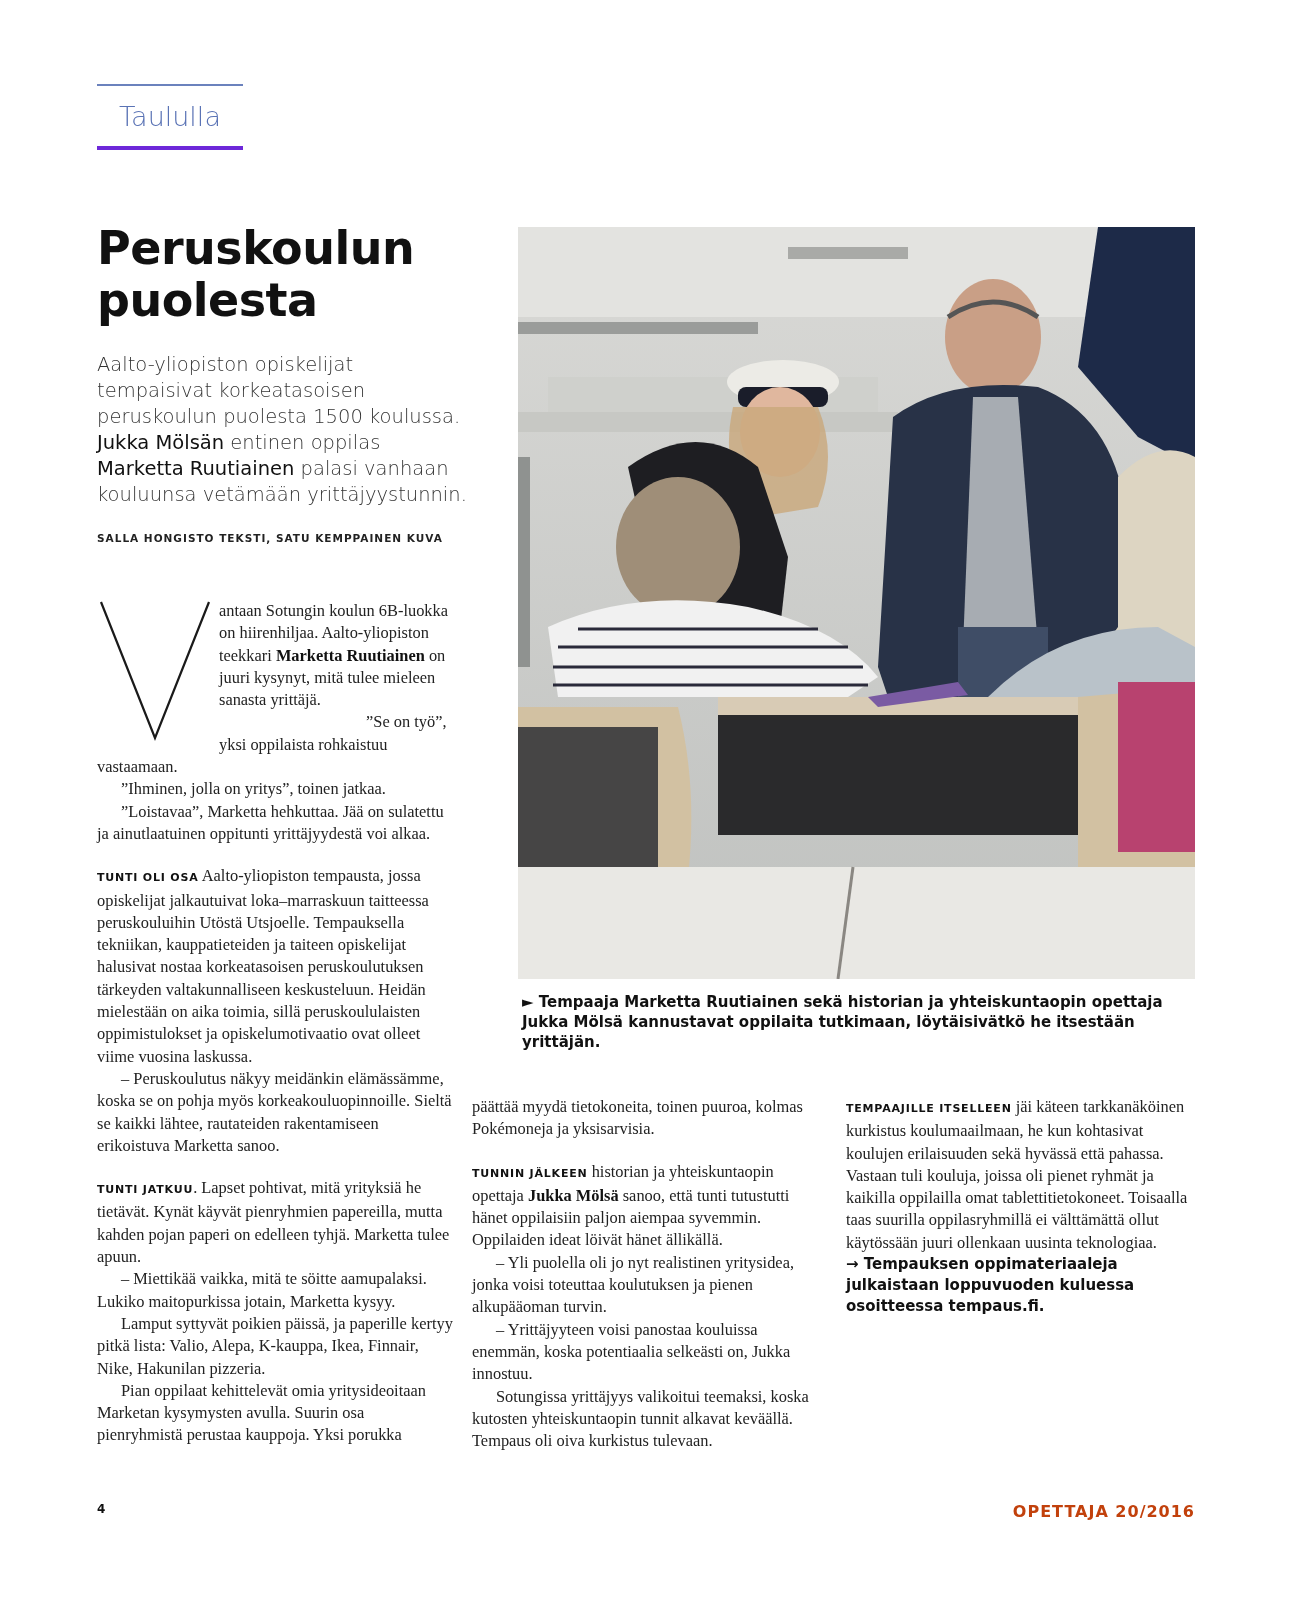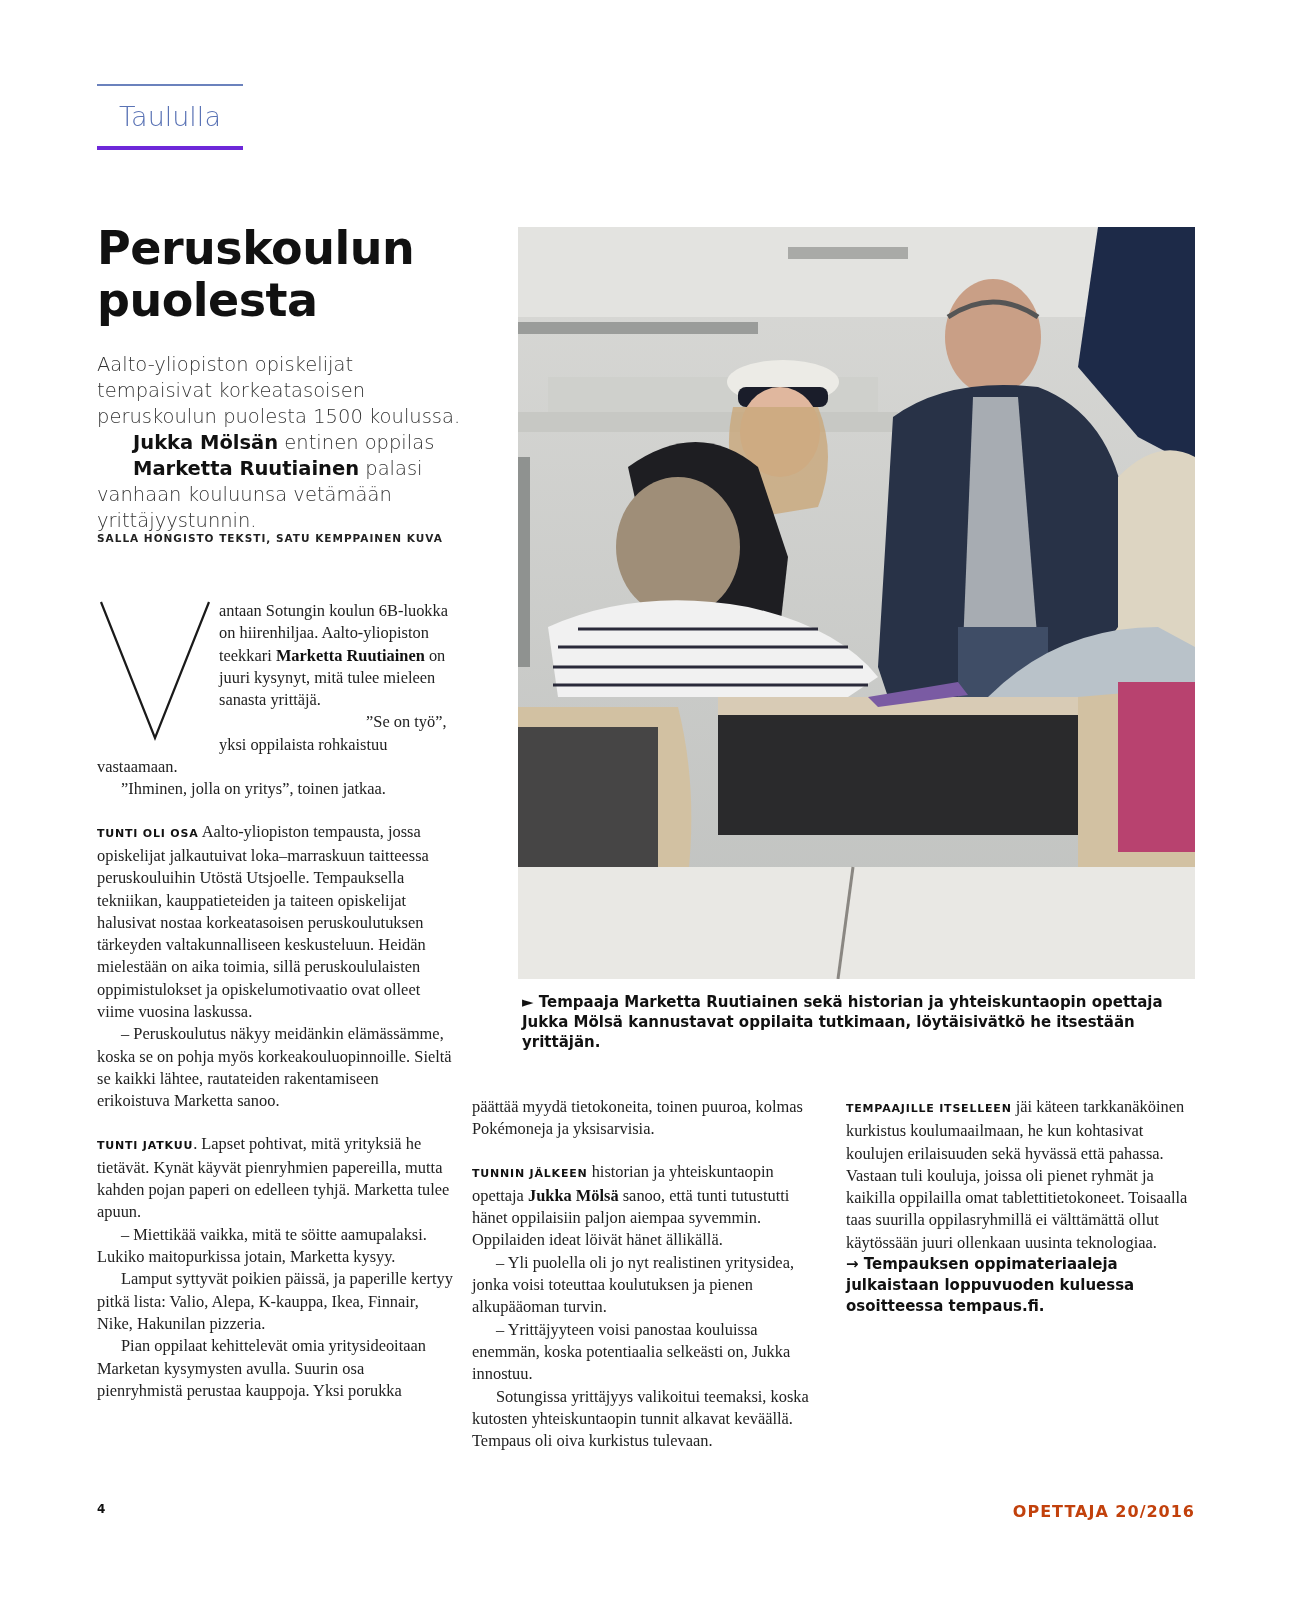--- a/index.html
+++ b/index.html
@@ -8,21 +8,21 @@
     .section-tag { position: absolute; left: 97px; top: 84px; width: 146px; height: 66px;
       border-top: 2px solid #6b82bd; border-bottom: 4px solid #6d28d9; box-sizing: border-box; }
     .section-tag span { display: block; text-align: center; line-height: 62px; font-size: 27px; color: #5a73b5;
       font-family: "DejaVu Sans", sans-serif; font-weight: 300; }
 
     .headline { position: absolute; left: 97px; top: 222px; width: 380px; margin: 0;
       font-family: "DejaVu Sans", sans-serif; font-weight: bold; font-size: 46px; line-height: 52px; color: #111; letter-spacing: -0.5px; }
 
     .lead { position: absolute; left: 97px; top: 352px; width: 372px; margin: 0;
       font-family: "DejaVu Sans", sans-serif; font-weight: 300; font-size: 19.5px; line-height: 26px; color: #333; }
-    .lead b { color: #111; font-weight: bold; margin-left: 36px; }
+    .lead b { color: #111; font-weight: normal; }
 
     .byline { position: absolute; left: 97px; top: 532px; width: 372px; margin: 0;
       font-family: "DejaVu Sans", sans-serif; font-weight: bold; font-size: 10.5px; letter-spacing: 1px; color: #222; }
 
     .col { position: absolute; font-family: "Liberation Serif", "DejaVu Serif", serif; font-size: 16.4px; line-height: 22.3px; color: #222; }
     .col p { margin: 0; }
     .col .ind { text-indent: 24px; }
     .col .gap { height: 22px; }
     .kicker { font-family: "DejaVu Sans", sans-serif; font-weight: bold; font-size: 11px; letter-spacing: 0.8px; color: #111; }
     .col b { font-weight: bold; color: #111; }
@@ -64,20 +64,21 @@
     <div class="dropcap">
       <svg viewBox="0 0 118 145">
         <polyline points="4,4 58,140 112,4" fill="none" stroke="#1a1a1a" stroke-width="2.2"></polyline>
       </svg>
     </div>
     <p><span>antaan Sotungin koulun 6B-luokka on hiirenhiljaa. Aalto-yliopiston teekkari </span><b>Marketta Ruutiainen</b><span> on juuri kysynyt, mitä tulee mieleen sanasta yrittäjä.</span></p>
     <p class="ind" style="text-indent:0;padding-left:147px;margin-left:-0px;"></p>
   </div>
   <p class="ind" style="text-indent:147px;">”Se on työ”, yksi oppilaista rohkaistuu vastaamaan.</p>
   <p class="ind">”Ihminen, jolla on yritys”, toinen jatkaa.</p>
+  <p class="ind">”Loistavaa”, Marketta hehkuttaa. Jää on sulatettu ja ainutlaatuinen oppitunti yrittäjyydestä voi alkaa.</p>
   <div class="gap" style="height:20px;"></div>
   <p><span class="kicker">TUNTI OLI OSA</span><span> Aalto-yliopiston tempausta, jossa opiskelijat jalkautuivat loka–marraskuun taitteessa peruskouluihin Utöstä Utsjoelle. Tempauksella tekniikan, kauppatieteiden ja taiteen opiskelijat halusivat nostaa korkeatasoisen peruskoulutuksen tärkeyden valtakunnalliseen keskusteluun. Heidän mielestään on aika toimia, sillä peruskoululaisten oppimistulokset ja opiskelumotivaatio ovat olleet viime vuosina laskussa.</span></p>
   <p class="ind">– Peruskoulutus näkyy meidänkin elämässämme, koska se on pohja myös korkeakouluopinnoille. Sieltä se kaikki lähtee, rautateiden rakentamiseen erikoistuva Marketta sanoo.</p>
   <div class="gap" style="height:20px;"></div>
   <p><span class="kicker">TUNTI JATKUU</span><span>. Lapset pohtivat, mitä yrityksiä he tietävät. Kynät käyvät pienryhmien papereilla, mutta kahden pojan paperi on edelleen tyhjä. Marketta tulee apuun.</span></p>
   <p class="ind">– Miettikää vaikka, mitä te söitte aamupalaksi. Lukiko maitopurkissa jotain, Marketta kysyy.</p>
   <p class="ind">Lamput syttyvät poikien päissä, ja paperille kertyy pitkä lista: Valio, Alepa, K-kauppa, Ikea, Finnair, Nike, Hakunilan pizzeria.</p>
   <p class="ind">Pian oppilaat kehittelevät omia yritysideoitaan Marketan kysymysten avulla. Suurin osa pienryhmistä perustaa kauppoja. Yksi porukka</p>
 </div>
 

